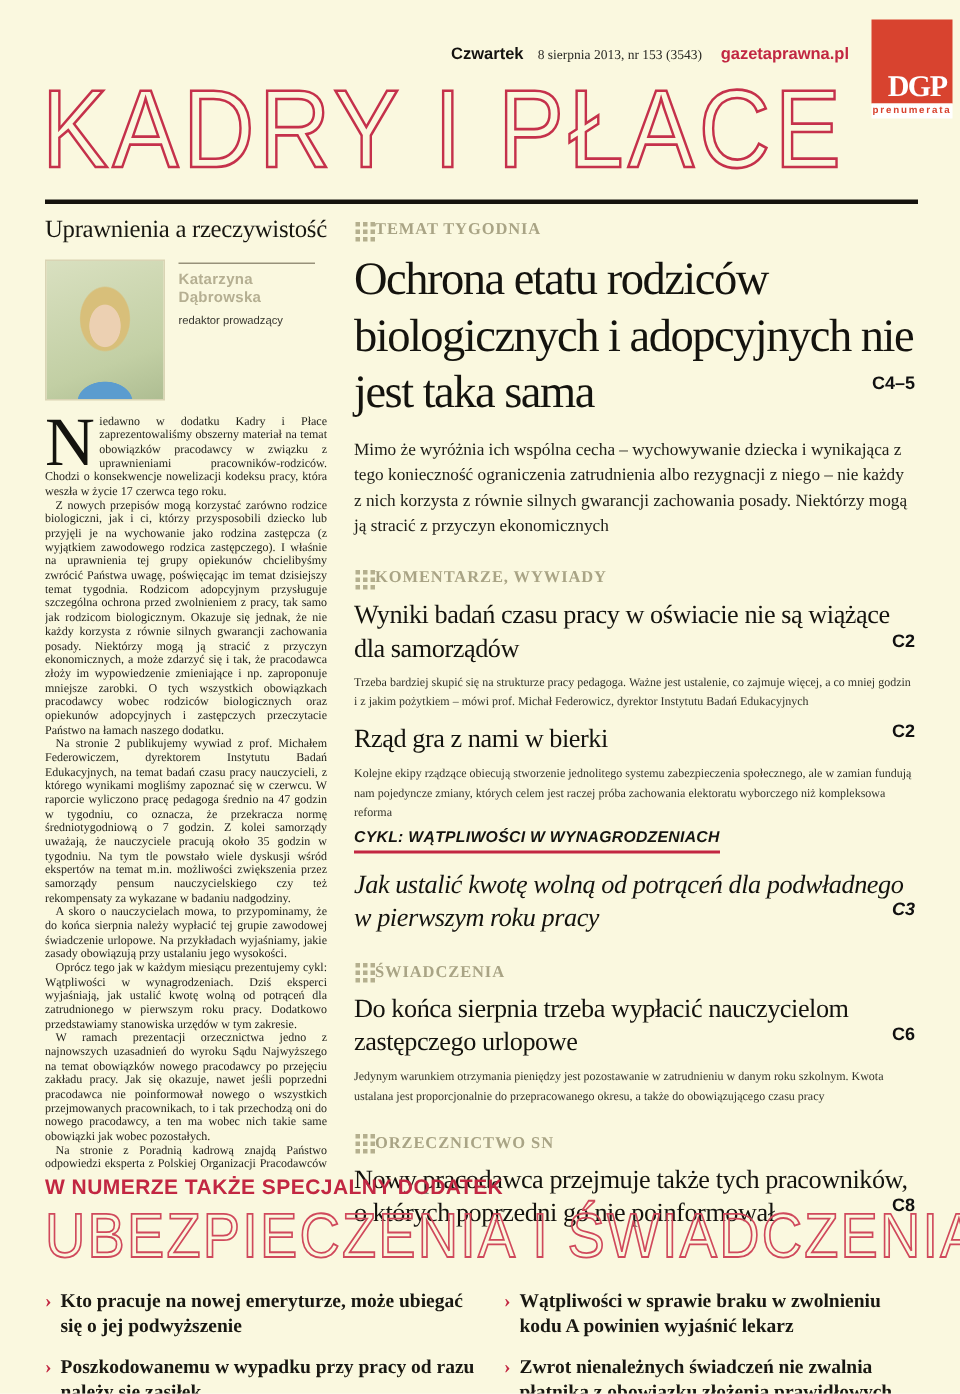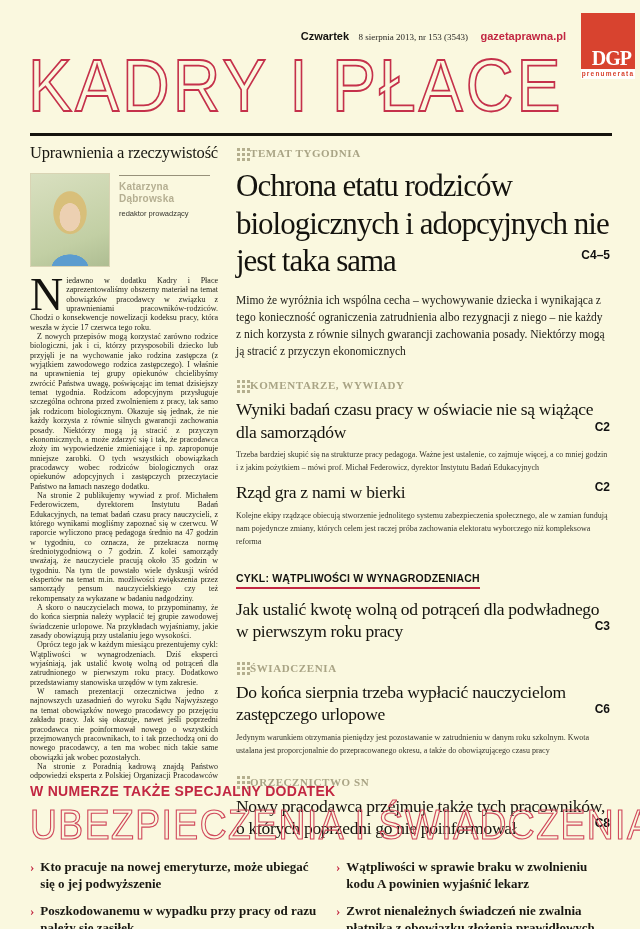--- a/index.html
+++ b/index.html
@@ -25,21 +25,21 @@
     font-family:"Liberation Sans","DejaVu Sans",sans-serif;font-weight:100;
     font-size:66px;line-height:76px;letter-spacing:3px;
     color:transparent;-webkit-text-stroke:1.6px #c5314b;
     transform:scaleY(1.12);transform-origin:bottom left;
   }
   @supports not (-webkit-text-stroke:1px #000){.masthead{color:#c5314b;}}
   .masthead-rule{position:absolute;left:30px;right:28px;top:133px;height:3px;background:#15130d;}
 
   
   .left-col{position:absolute;left:30px;top:143px;width:188px;}
-  .ed-title{margin:0 0 10px;font-size:16.5px;font-weight:normal;letter-spacing:-0.2px;color:#181711;text-align:right;}
+  .ed-title{margin:0 0 10px;font-size:16.5px;font-weight:normal;letter-spacing:-0.2px;color:#181711;}
   .ed-head{display:flex;margin-bottom:9px;}
   .photo{width:80px;height:94px;flex:0 0 80px;
     background:
       radial-gradient(ellipse 30px 22px at 50% 102%, #5b9ccf 60%, rgba(0,0,0,0) 62%),
       radial-gradient(ellipse 17px 23px at 50% 47%, #ecd0b2 60%, rgba(0,0,0,0) 63%),
       radial-gradient(ellipse 28px 36px at 50% 42%, #d8bf7a 58%, rgba(0,0,0,0) 61%),
       linear-gradient(160deg,#d9e0c0 0%,#c2cfa4 70%,#aebd92 100%);
     border:1px solid #d9d4b4;box-sizing:border-box;}
   .ed-caption{margin-left:9px;padding-top:2px;flex:1;}
   .ed-caption-rule{border-top:1px solid #97917a;width:92%;margin-bottom:5px;}
@@ -62,21 +62,21 @@
   .headline{position:relative;margin:8px 0 0;font-weight:normal;
     font-size:31px;line-height:37.5px;letter-spacing:-1px;color:#14130e;}
   .pref{position:absolute;right:0;bottom:5px;
     font-family:"Liberation Sans",sans-serif;font-weight:bold;font-size:12px;letter-spacing:0;color:#111;}
   .lead{margin:12px 0 0;font-size:11.5px;line-height:17.2px;color:#21201a;}
   .sec-label.sp{margin-top:19px;}
   .story{position:relative;margin-top:7px;}
   .story-title{position:relative;margin:0;font-weight:normal;font-size:17.5px;line-height:22.5px;
     letter-spacing:-0.3px;color:#14130e;}
   .story-sub{margin:5px 0 0;font-size:8px;line-height:13px;color:#33322a;}
-  .cykl{margin-top:20px;}
+  .cykl{font-style:italic;}
   .cykl-label{display:inline-block;font-family:"Liberation Sans",sans-serif;font-weight:bold;
     font-size:10.5px;letter-spacing:0.2px;color:#15140f;border-bottom:2px solid #c22742;padding-bottom:3px;}
   .cykl .story-title{margin-top:9px;}
 
   
   .bottom{position:absolute;left:30px;top:783px;width:580px;}
   .kicker{font-family:"Liberation Sans",sans-serif;font-weight:bold;font-size:14px;
     letter-spacing:0.3px;color:#c22742;}
   .special-title{margin:4px 0 0;white-space:nowrap;
     font-family:"Liberation Sans","DejaVu Sans",sans-serif;font-weight:100;

